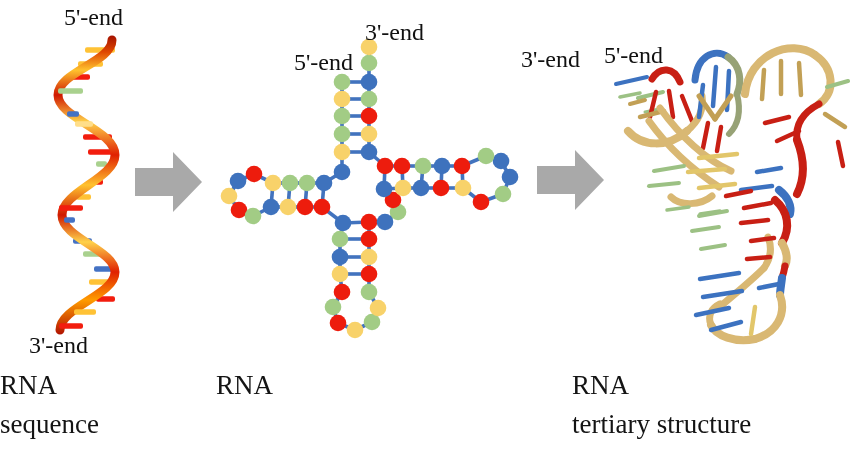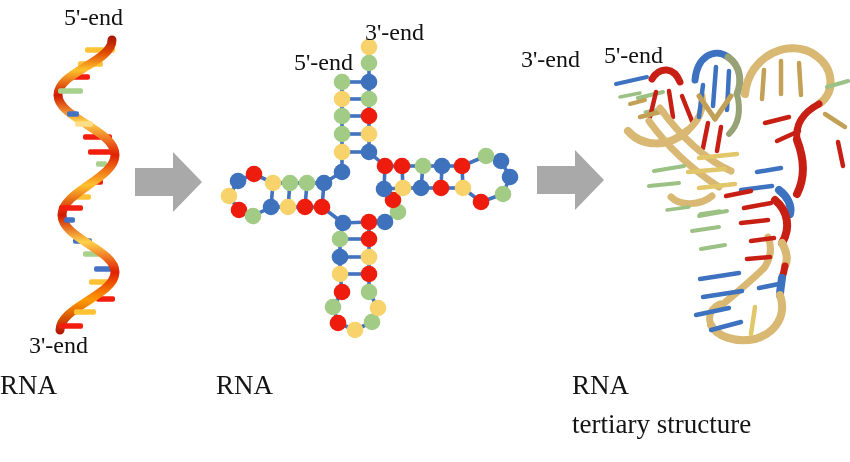--- a/index.html
+++ b/index.html
@@ -314,20 +314,21 @@
   <div class="endlabel" style="left:29px;top:333px;">3'-end</div>
 
   <div class="endlabel" style="left:294px;top:50px;">5'-end</div>
   <div class="endlabel" style="left:365px;top:20px;">3'-end</div>
 
   <div class="endlabel" style="left:521px;top:47px;">3'-end</div>
   <div class="endlabel" style="left:604px;top:43px;">5'-end</div>
 
   <div class="caption" style="left:0px;top:366px;width:150px;">
     <div>RNA</div>
+    <div>sequence</div>
   </div>
   <div class="caption" style="left:216px;top:366px;width:300px;">
     <div>RNA</div>
   </div>
   <div class="caption" style="left:572px;top:366px;width:300px;">
     <div>RNA</div>
     <div>tertiary structure</div>
   </div>
 
 </div>

